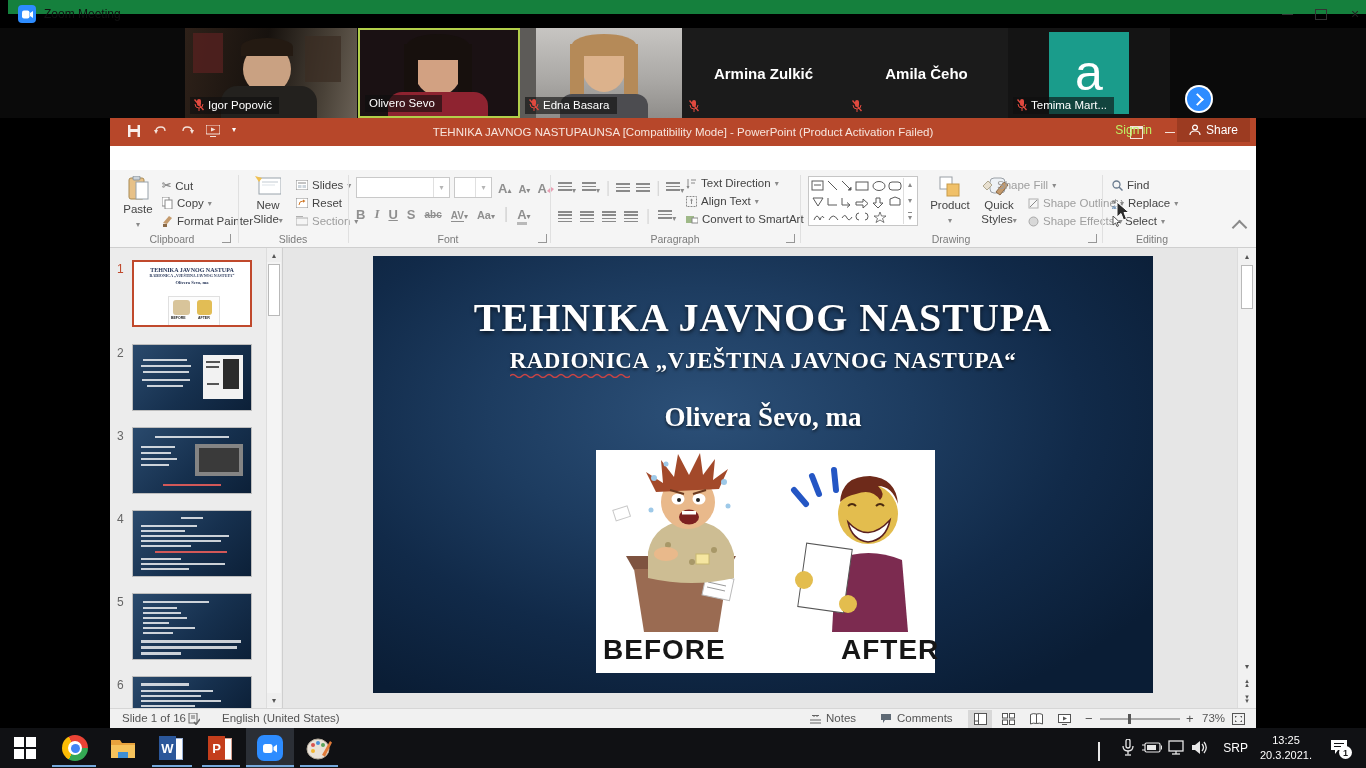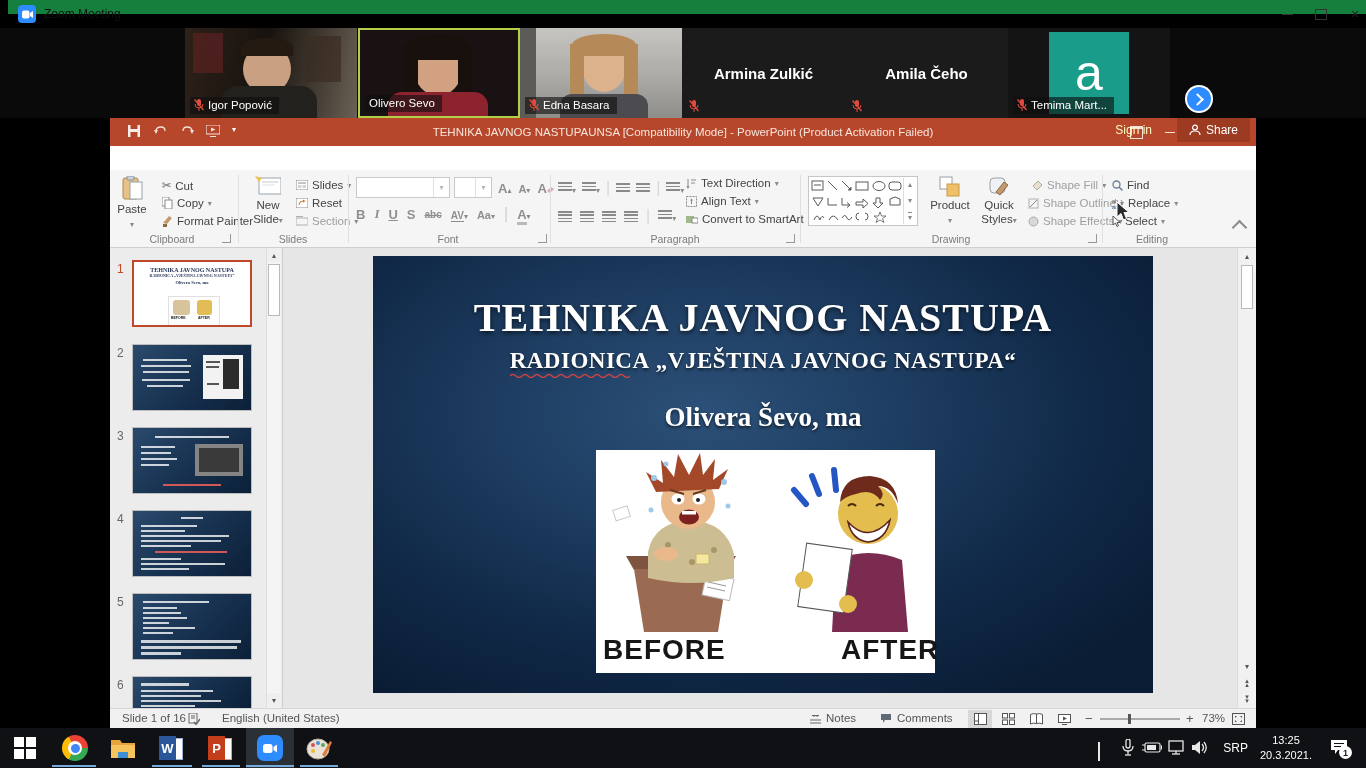--- a/index.html
+++ b/index.html
@@ -38,21 +38,21 @@
   .pwb{top:0;width:36px;height:28px;display:flex;align-items:center;justify-content:center}
   .pwb .minbar{width:10px;border-bottom:1px solid #f4e2da}
   .pwb .maxbox{width:9px;height:8px;border:1px solid #f4e2da}
   .pwb .x{font-size:13px;color:#f8ece7;line-height:1}
   .pwb .panes{width:11px;height:9px;border:1px solid #f4e2da;border-top-width:3px}
 
   #ptabs{left:0;top:28px;width:1146px;height:24px;background:#b7472a;display:flex;align-items:stretch;padding-left:8px;box-sizing:border-box}
   .ptab{padding:0 13px;font-size:12.5px;color:#fff;line-height:24px;white-space:nowrap}
   .ptab.active{background:#f5f5f5;color:#c8421f}
   #tellme{display:flex;align-items:center;gap:6px;margin-left:14px;color:#f3d6cb;font-size:12px;white-space:nowrap}
-  #signin{right:104px;top:0;line-height:24px;font-size:12px;color:#fef9c3}
+  #signin{right:104px;top:0;line-height:24px;font-size:12px;color:#bef264}
   #sharebtn{right:6px;top:0;height:24px;display:flex;align-items:center;gap:5px;padding:0 12px;background:#9c3b21;color:#fff;font-size:12px}
 
   #prib{left:0;top:52px;width:1146px;height:78px;background:#f5f5f5;border-bottom:1px solid #cfcfcf;box-sizing:border-box}
   .rgl{position:absolute;bottom:2px;font-size:10.5px;color:#7b7b7b;text-align:center}
   .rbt{font-size:11.5px;color:#444;white-space:nowrap}
   .dis{color:#9e9e9e}
   .car{font-size:8px;color:#8a8a8a}
   .vdiv{position:absolute;top:5px;height:68px;width:1px;background:#e0e0e0}
   .row{position:absolute;display:flex;align-items:center;gap:4px;white-space:nowrap}
   .bigbtn{position:absolute;text-align:center;font-size:11.5px;color:#444;line-height:1.25}
@@ -298,21 +298,21 @@
       <svg width="12" height="12" viewBox="0 0 12 12">
           <circle cx="6" cy="3.5" r="2.4" fill="none" stroke="#fff" stroke-width="1.2"></circle>
           <path d="M1 11 Q1 7 6 7 Q11 7 11 11" fill="none" stroke="#fff" stroke-width="1.2"></path>
         </svg>
       <span>Share</span>
     </span>
   </div>
 
   <div id="prib" class="a">
 
-    <div class="bigbtn" style="left:4px;top:6px;width:36px">
+    <div class="bigbtn" style="left:10px;top:6px;width:36px">
       <svg width="22" height="26" viewBox="0 0 22 26" style="margin:0 auto">
           <rect x="2" y="2" width="15" height="21" rx="2" fill="#e7c188" stroke="#a98b55"></rect>
           <rect x="6" y="0" width="7" height="4" rx="1" fill="#cbd3da" stroke="#8c959c"></rect>
           <rect x="9" y="6" width="12" height="17" fill="#fff" stroke="#98a2aa"></rect>
         </svg>
       <span>Paste</span><br><span class="car">▾</span>
     </div>
     <div class="row" style="left:52px;top:9px">
       <span class="glyph" style="font-size:11px">✂</span>
       <span class="rbt">Cut</span>
@@ -490,21 +490,21 @@
       <span>Product</span><br><span class="car">▾</span>
     </div>
     <div class="bigbtn" style="left:866px;top:6px;width:46px">
       <svg width="22" height="22" viewBox="0 0 22 22" style="margin:0 auto">
           <rect x="2" y="2" width="15" height="15" rx="4" fill="#eef2f6" stroke="#9aa0a6"></rect>
           <path d="M8 16 L16 6 L20 9 L12 19 Z" fill="#c49a6c" stroke="#8a6a48"></path>
         </svg>
       <span>Quick</span><br>
       <span>Styles</span><span class="car">▾</span>
     </div>
-    <div class="row" style="left:922px;top:9px">
+    <div class="row" style="left:872px;top:9px">
       <svg width="11" height="11" viewBox="0 0 11 11">
           <path d="M1 6 L6 1 L10 5 L5 10 Z" fill="#e8e0d0" stroke="#b0a890"></path>
         </svg>
       <span class="rbt dis">Shape Fill</span>
         <span class="car">▾</span>
     </div>
     <div class="row" style="left:918px;top:27px">
       <svg width="11" height="11" viewBox="0 0 11 11">
           <rect x="1" y="1" width="9" height="9" fill="none" stroke="#b0b0b0"></rect>
           <line x1="2" y1="9" x2="9" y2="2" stroke="#8a8a8a"></line>

